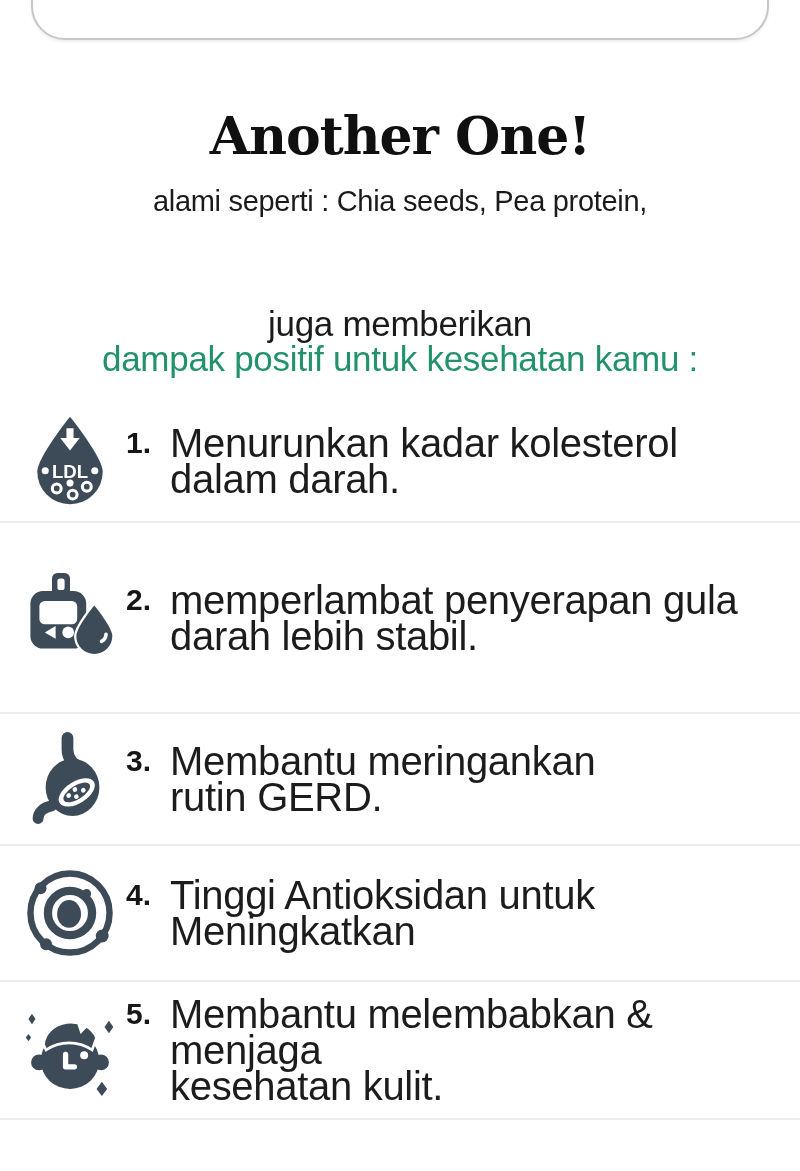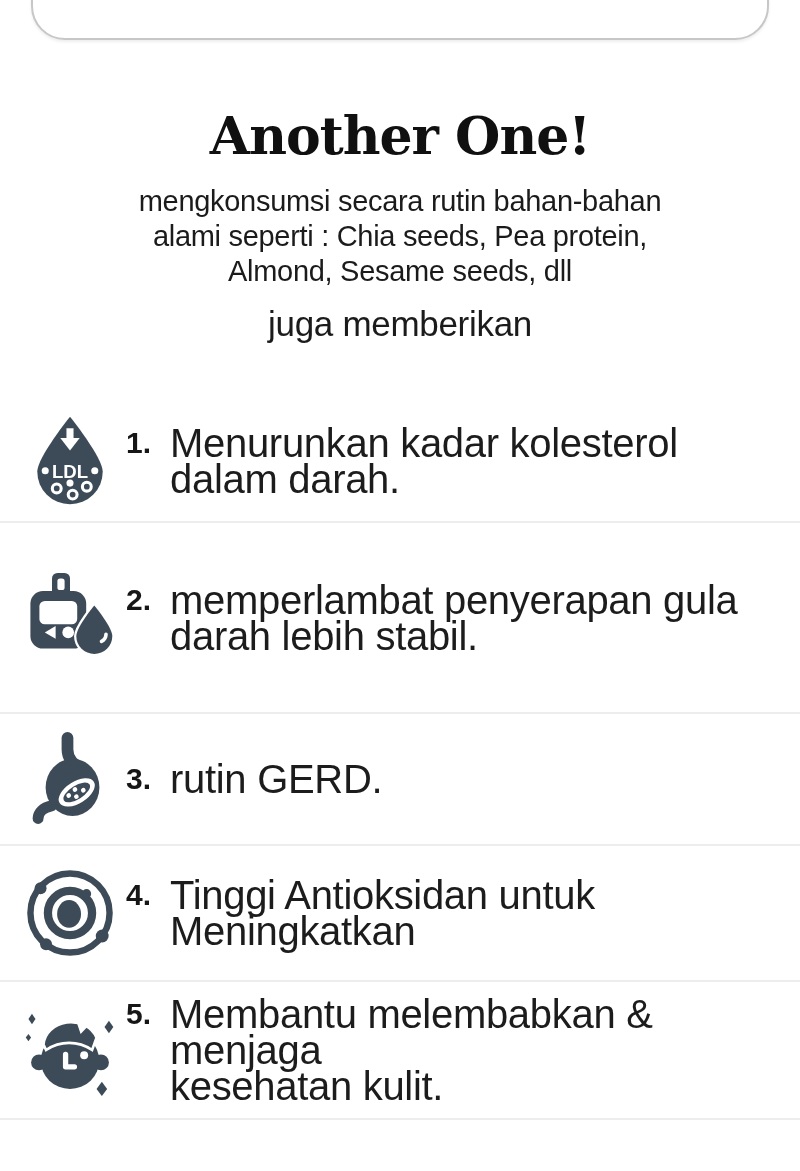--- a/index.html
+++ b/index.html
@@ -40,27 +40,26 @@
 </head>
 <body>
 
 <div class="page">
 
   <div class="card-remnant"></div>
 
   <div class="title">Another One!</div>
 
   <div class="intro">
-    <div>mengkonsumsi secara rutin bahan-bahan</div>
     <div>alami seperti : Chia seeds, Pea protein,</div>
-    <div>Almond, Sesame seeds, dll</div>
   </div>
 
   <div class="leadin">
     <div>juga memberikan</div>
+    <div class="hl">dampak positif untuk kesehatan kamu :</div>
   </div>
 
   <div class="benefits">
 
     <div class="row r1">
       <div class="icon-box">
         <svg width="80" height="92" viewBox="0 0 90 104" aria-hidden="true">
           <path class="ink" d="M45,2 C45,2 8,48 8,64 a37,37 0 0 0 74,0 C82,48 45,2 45,2 Z"></path>
           <rect class="paper" x="41" y="15" width="8" height="12"></rect>
           <polygon class="paper" points="34,26 56,26 45,40"></polygon>
@@ -116,20 +115,21 @@
             <circle class="paper" cx="48" cy="66" r="2.8"></circle>
             <circle class="paper" cx="58" cy="64" r="2.8"></circle>
             <circle class="paper" cx="66" cy="70" r="2.8"></circle>
             <circle class="paper" cx="55" cy="72" r="2.8"></circle>
           </g>
         </svg>
       </div>
       <div class="row-content">
         <div class="num">3.</div>
         <div class="lines">
+          <div>Membantu meringankan</div>
           <div>rutin GERD.</div>
         </div>
       </div>
     </div>
 
     <div class="row r4">
       <div class="icon-box">
         <svg width="92" height="96" viewBox="0 0 100 100" aria-hidden="true">
           <circle cx="50" cy="50" r="43" fill="none" stroke="#3d4b58" stroke-width="7"></circle>
           <circle cx="50" cy="50" r="24" fill="none" stroke="#3d4b58" stroke-width="9"></circle>

